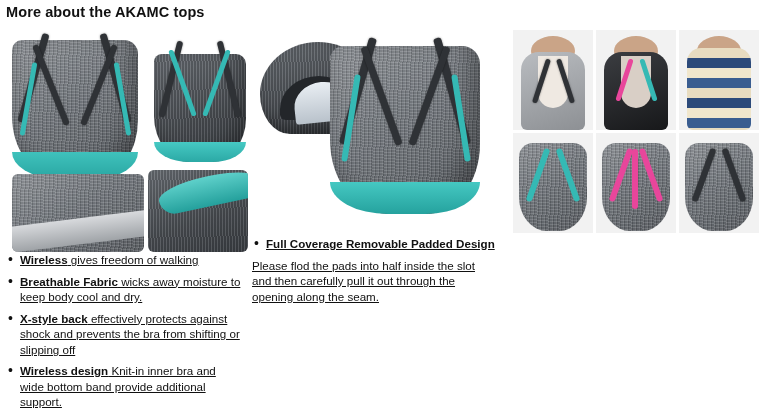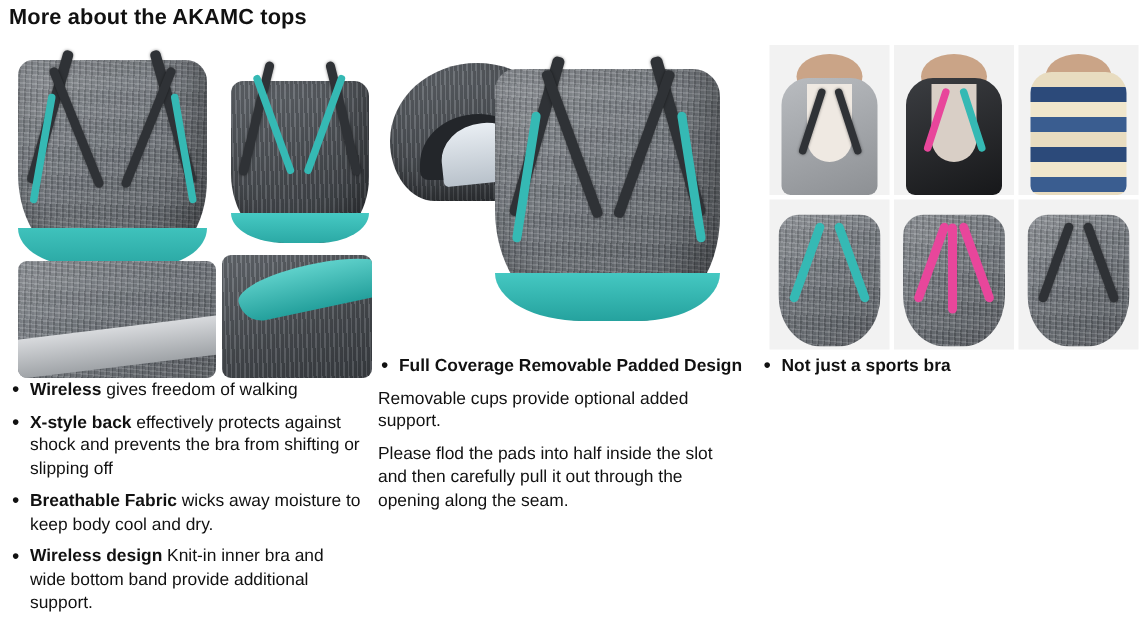--- a/index.html
+++ b/index.html
@@ -171,21 +171,21 @@
     width: 30px; height: 52px;
     background: #efe9e2;
     border-radius: 0 0 40px 40px;
   }
   .sportbra-cell {
     position: absolute; left: 6px; top: 10px; right: 6px; bottom: 2px;
     border-radius: 14px 14px 28px 28px / 14px 14px 34px 34px;
   }
 
   
-  .txt { font-size: 11.6px; line-height: 1.34; color: #111; }
+  .txt { font-size: 11.6px; line-height: 1.34; color: #111; text-decoration: underline; }
   ul.bul {
     list-style: none; margin: 0; padding: 0;
   }
   ul.bul > li {
     position: relative; padding-left: 14px; margin-bottom: 6px;
   }
   ul.bul > li:before {
     content: "\2022";
     position: absolute; left: 2px; top: -1px; font-size: 14px; line-height: 1.2;
   }
@@ -229,24 +229,24 @@
       <div class="detail-b heather-dark">
         <div class="teal-sweep"></div>
       </div>
     </div>
 
     <ul class="bul txt">
       <li>
         <span class="b">Wireless</span><span> gives freedom of walking</span>
       </li>
       <li>
+        <span class="b">Breathable Fabric</span><span> wicks away moisture to keep body cool and dry.</span>
+      </li>
+      <li>
         <span class="b">X-style back</span><span> effectively protects against shock and prevents the bra from shifting or slipping off</span>
-      </li>
-      <li>
-        <span class="b">Breathable Fabric</span><span> wicks away moisture to keep body cool and dry.</span>
       </li>
       <li>
         <span class="b">Wireless design</span><span> Knit-in inner bra and wide bottom band provide additional support.</span>
       </li>
     </ul>
   </div>
 
   <div class="col col-2">
     <div class="imgzone c2-img">
       <div class="cup heather-dark">
@@ -263,21 +263,20 @@
         <div class="tealline" style="left:18px;  top:44px; width:6px; height:88px; transform:rotate(9deg);"></div>
         <div class="tealline" style="left:128px; top:44px; width:6px; height:88px; transform:rotate(-9deg);"></div>
       </div>
     </div>
 
     <ul class="bul txt">
       <li>
         <span class="b">Full Coverage Removable Padded Design</span>
       </li>
     </ul>
-    <div class="txt para">Removable cups provide optional added support.</div>
     <div class="txt">Please flod the pads into half inside the slot and then carefully pull it out through the opening along the seam.</div>
   </div>
 
   <div class="col col-3">
     <div class="imgzone c3-img">
       <div class="grid3">
 
         <div class="cell">
           <div class="skin"></div>
           <div class="top-grey"></div>
@@ -314,20 +313,15 @@
 
         <div class="cell">
           <div class="sportbra-cell heather"></div>
           <div class="strap" style="left:22px; top:14px; width:6px; height:56px; transform:rotate(20deg);"></div>
           <div class="strap" style="left:52px; top:14px; width:6px; height:56px; transform:rotate(-20deg);"></div>
         </div>
 
       </div>
     </div>
 
-    <ul class="bul txt">
-      <li>
-        <span class="b">Not just a sports bra</span>
-      </li>
-    </ul>
   </div>
 
 </div>
 
 </body></html>

